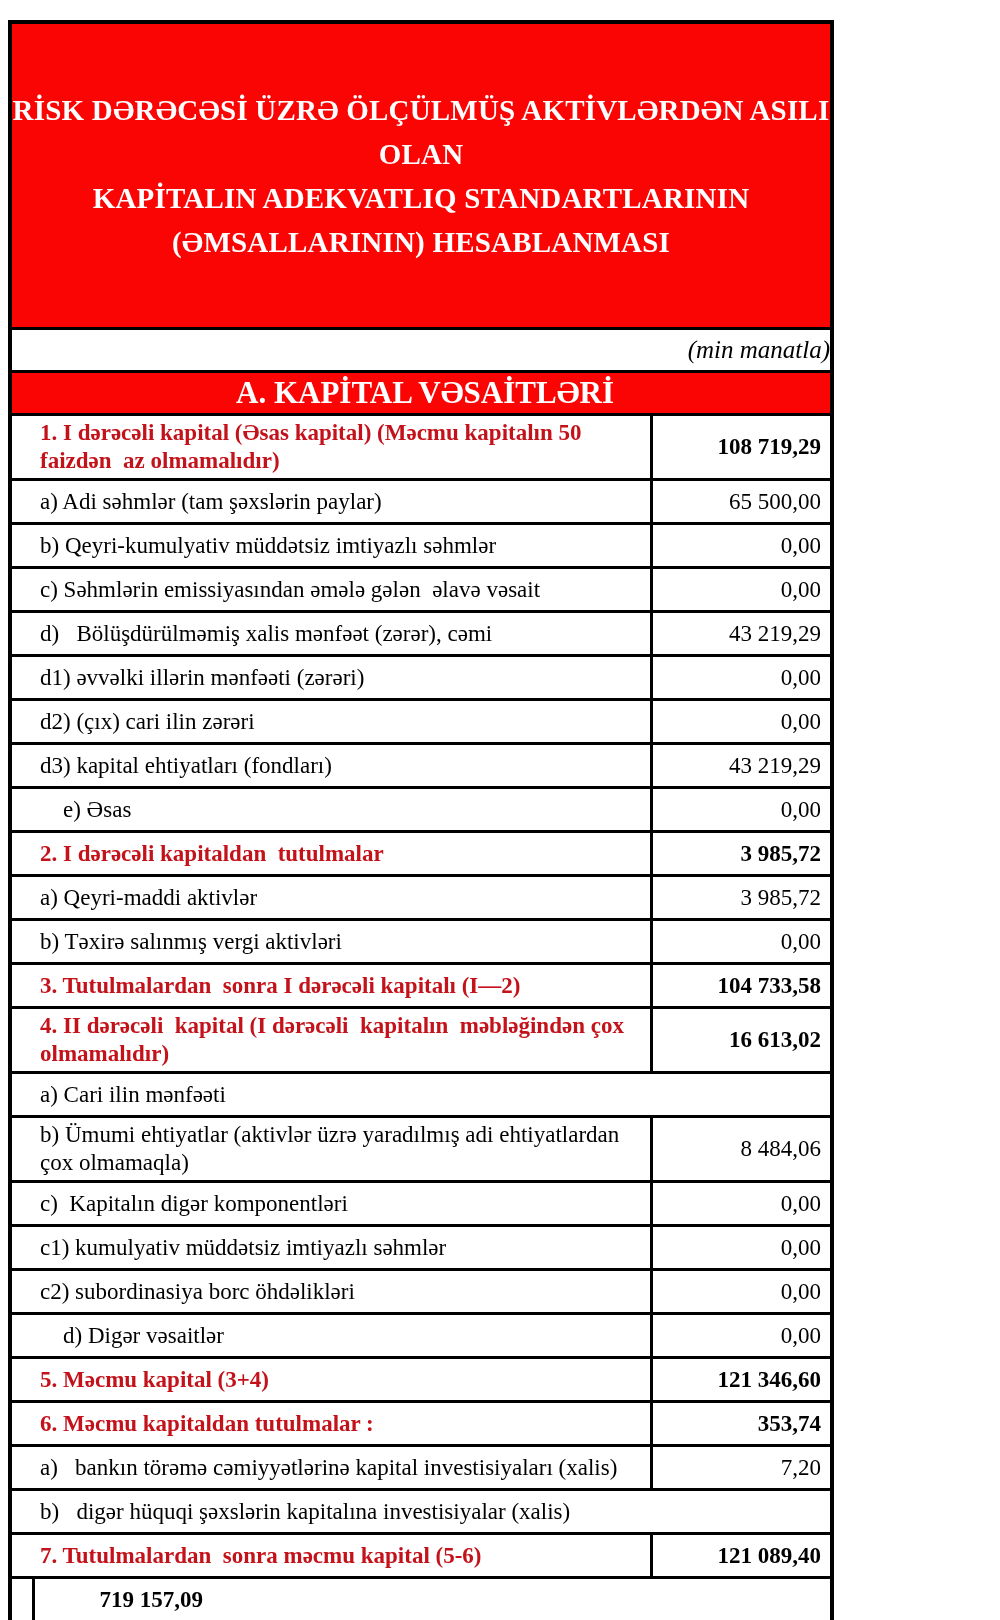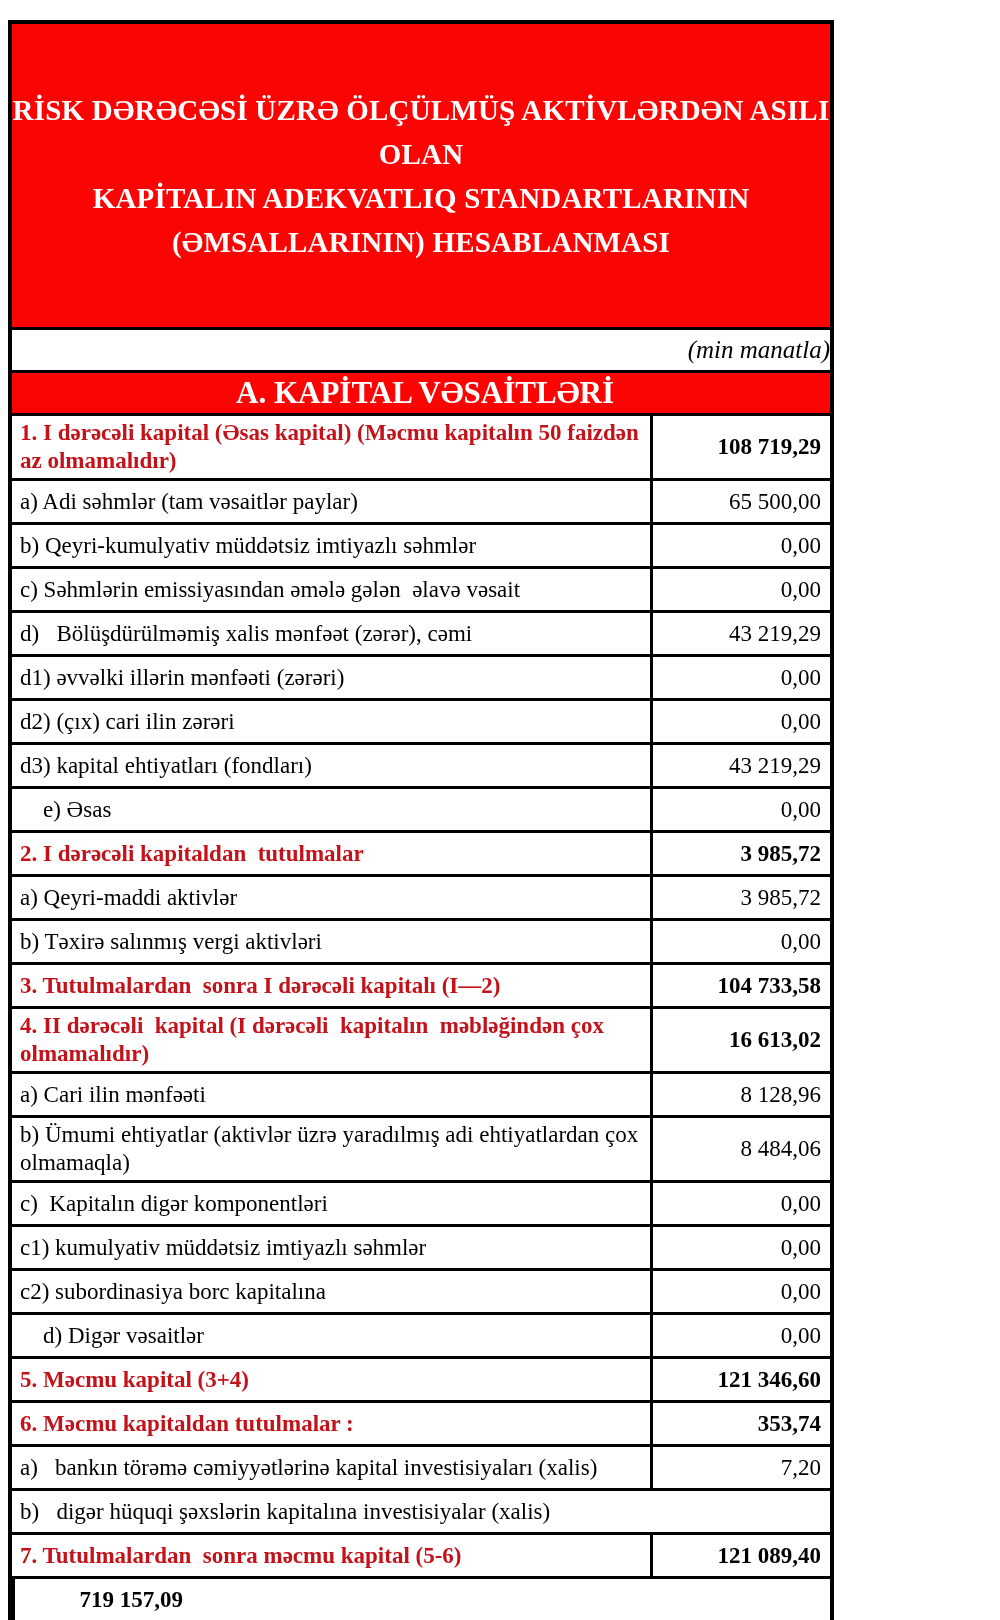--- a/index.html
+++ b/index.html
@@ -41,21 +41,21 @@
   
   .section-row{
     height:43px; border-bottom:3px solid var(--line);
     background:var(--banner-red); color:var(--title-white);
     display:flex; align-items:center; justify-content:center;
     font-weight:bold; font-size:31px;padding-left:8px;
   }
   
   .row{
     display:flex; border-bottom:3px solid var(--line);
-    min-height:44px; background:#fff;
+    min-height:44px; background:#fff;padding-left:20px;
   }
   .row.tall{ min-height:64px; }
   .cell{ display:flex; align-items:center; font-size:23px; }
   .cell.label{
     flex:1 1 auto; padding:3px 6px 3px 8px;
     white-space:pre-wrap; line-height:28px;
   }
   .cell.value{
     flex:0 0 180px; width:180px; border-left:3px solid var(--line);
     justify-content:flex-end; padding-right:9px;
@@ -81,21 +81,21 @@
   </div>
 
   <div class="section-row">A. KAPİTAL VƏSAİTLƏRİ</div>
 
   <div id="rows">
       <div class="row tall em">
         <div class="cell label">1. I dərəcəli kapital (Əsas kapital) (Məcmu kapitalın 50 faizdən  az olmamalıdır)</div>
         <div class="cell value">108 719,29</div>
       </div>
       <div class="row">
-        <div class="cell label">a) Adi səhmlər (tam vəsaitlər paylar)</div>
+        <div class="cell label">a) Adi səhmlər (tam şəxslərin paylar)</div>
         <div class="cell value">65 500,00</div>
       </div>
       <div class="row">
         <div class="cell label">b) Qeyri-kumulyativ müddətsiz imtiyazlı səhmlər</div>
         <div class="cell value">0,00</div>
       </div>
       <div class="row">
         <div class="cell label">c) Səhmlərin emissiyasından əmələ gələn  əlavə vəsait</div>
         <div class="cell value">0,00</div>
       </div>
@@ -134,36 +134,35 @@
       <div class="row em">
         <div class="cell label">3. Tutulmalardan  sonra I dərəcəli kapitalı (I—2)</div>
         <div class="cell value">104 733,58</div>
       </div>
       <div class="row tall em">
         <div class="cell label">4. II dərəcəli  kapital (I dərəcəli  kapitalın  məbləğindən çox olmamalıdır)</div>
         <div class="cell value">16 613,02</div>
       </div>
       <div class="row">
         <div class="cell label">a) Cari ilin mənfəəti</div>
-        <div class="cell value">8 128,96</div>
       </div>
       <div class="row tall">
         <div class="cell label">b) Ümumi ehtiyatlar (aktivlər üzrə yaradılmış adi ehtiyatlardan çox olmamaqla)</div>
         <div class="cell value">8 484,06</div>
       </div>
       <div class="row">
         <div class="cell label">c)  Kapitalın digər komponentləri</div>
         <div class="cell value">0,00</div>
       </div>
       <div class="row">
         <div class="cell label">c1) kumulyativ müddətsiz imtiyazlı səhmlər</div>
         <div class="cell value">0,00</div>
       </div>
       <div class="row">
-        <div class="cell label">c2) subordinasiya borc kapitalına</div>
+        <div class="cell label">c2) subordinasiya borc öhdəlikləri</div>
         <div class="cell value">0,00</div>
       </div>
       <div class="row">
         <div class="cell label">    d) Digər vəsaitlər</div>
         <div class="cell value">0,00</div>
       </div>
       <div class="row em">
         <div class="cell label">5. Məcmu kapital (3+4)</div>
         <div class="cell value">121 346,60</div>
       </div>

